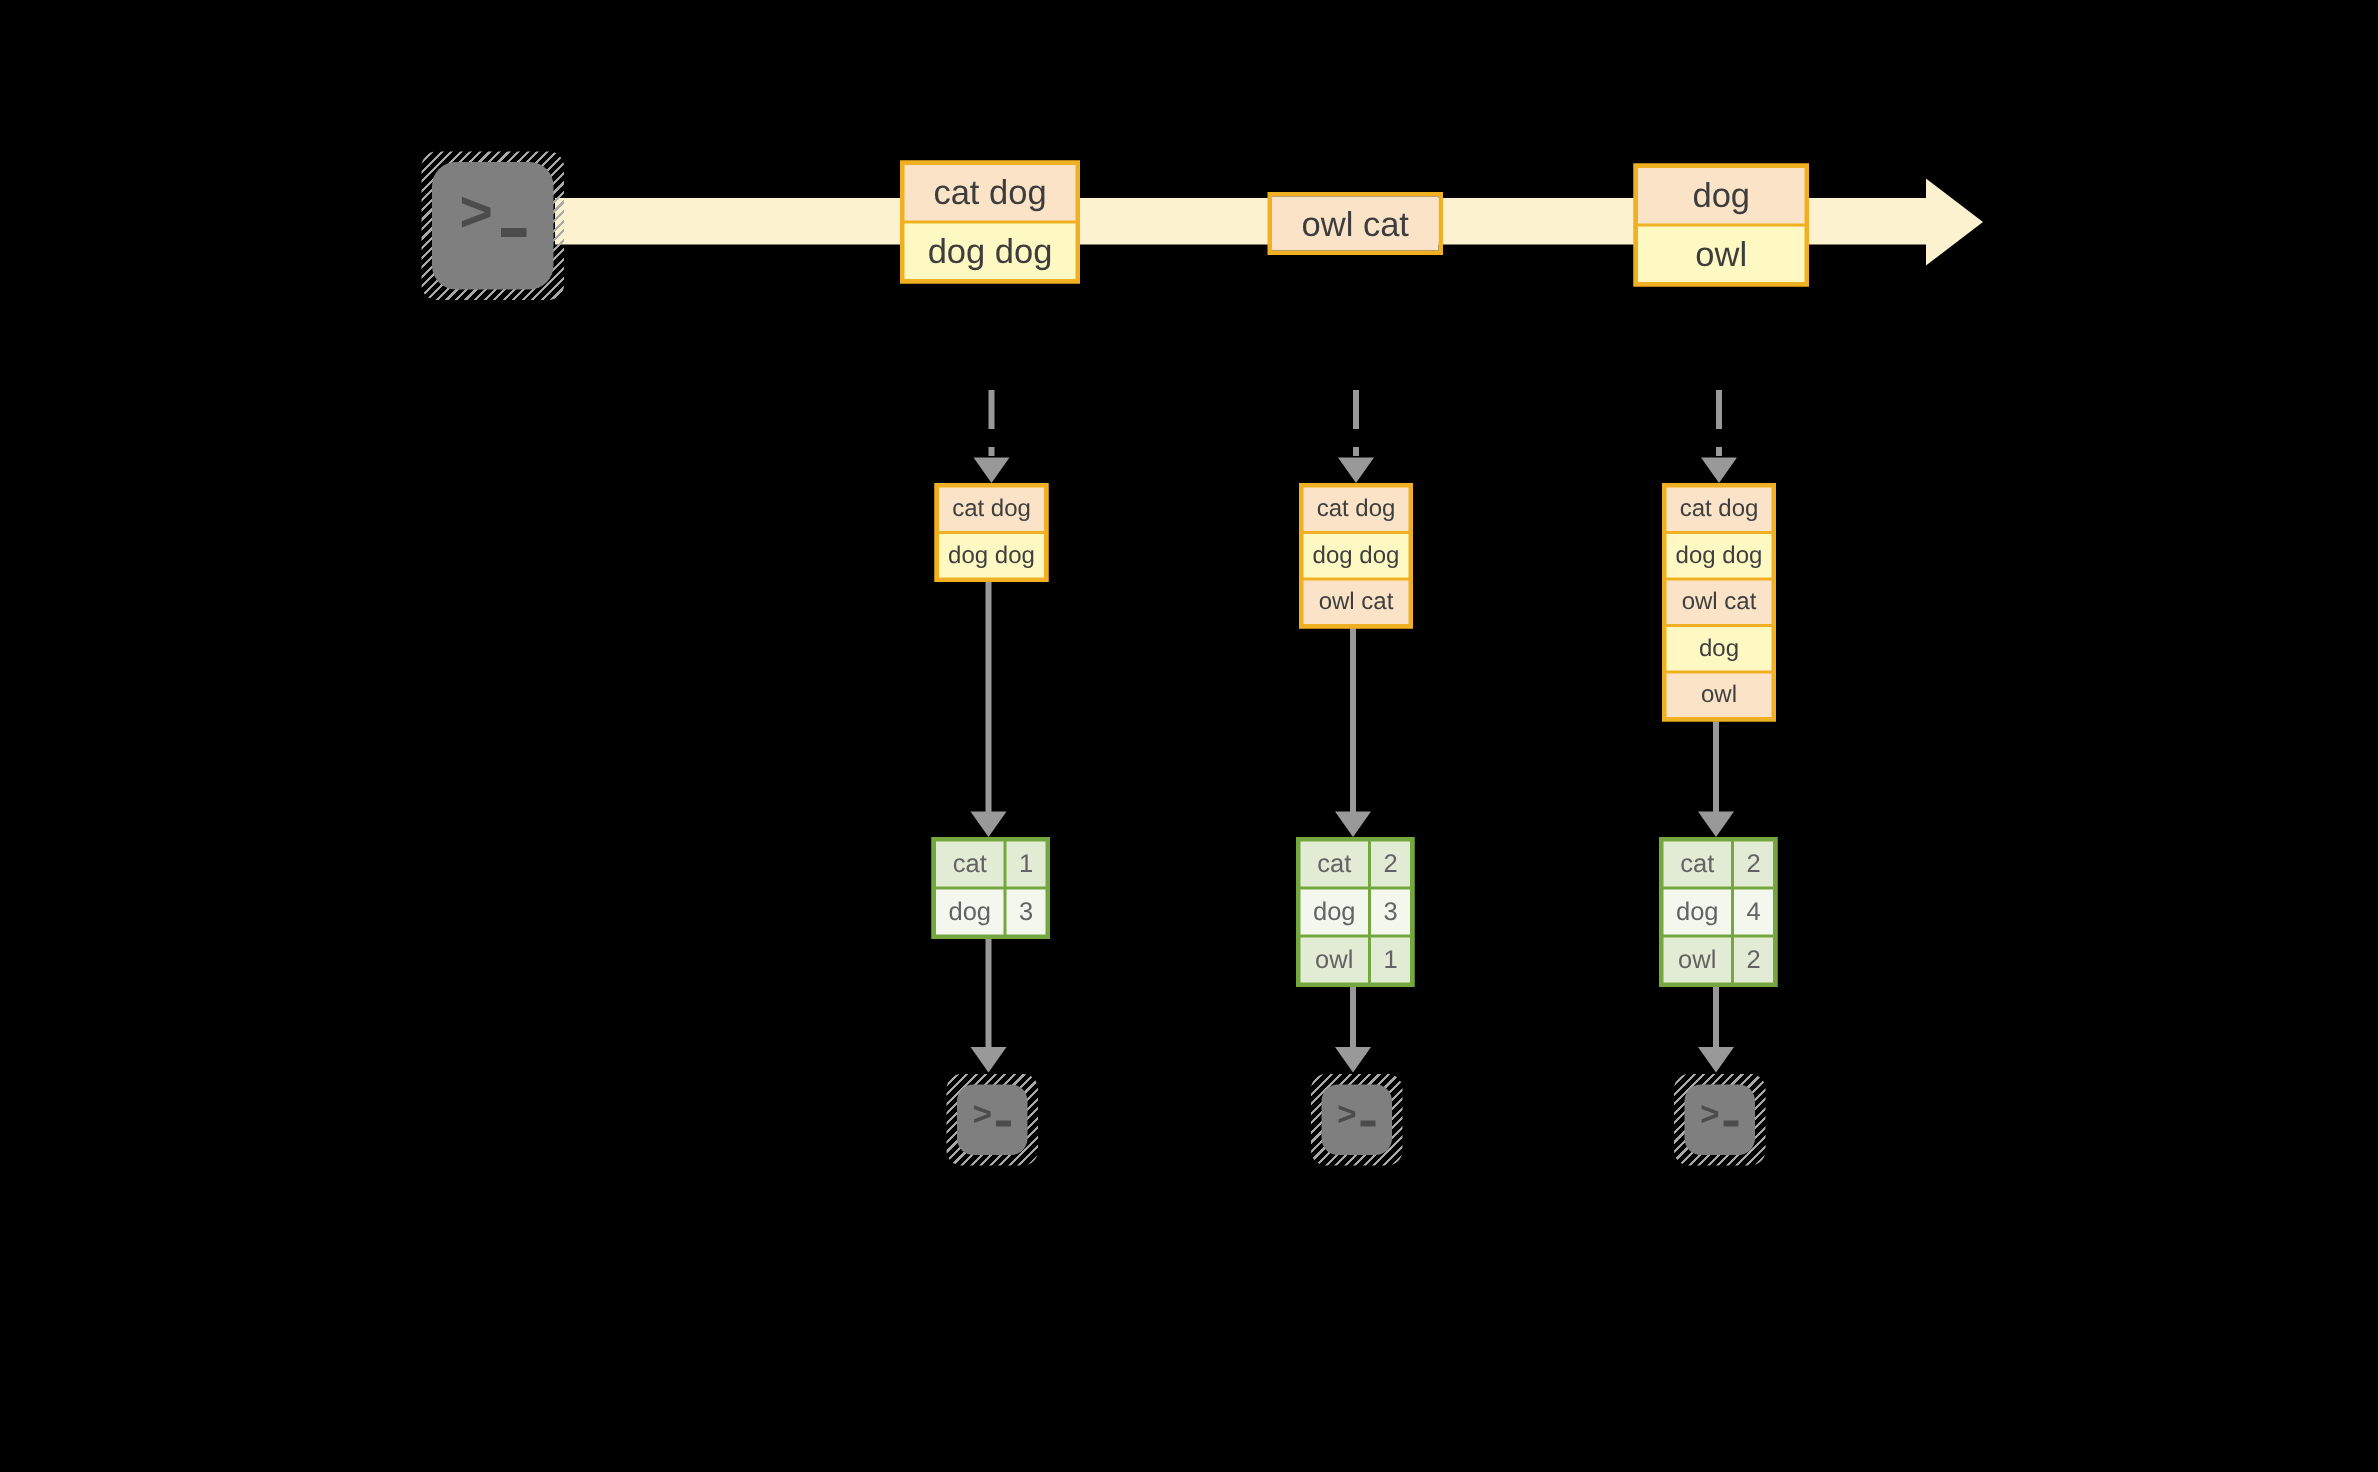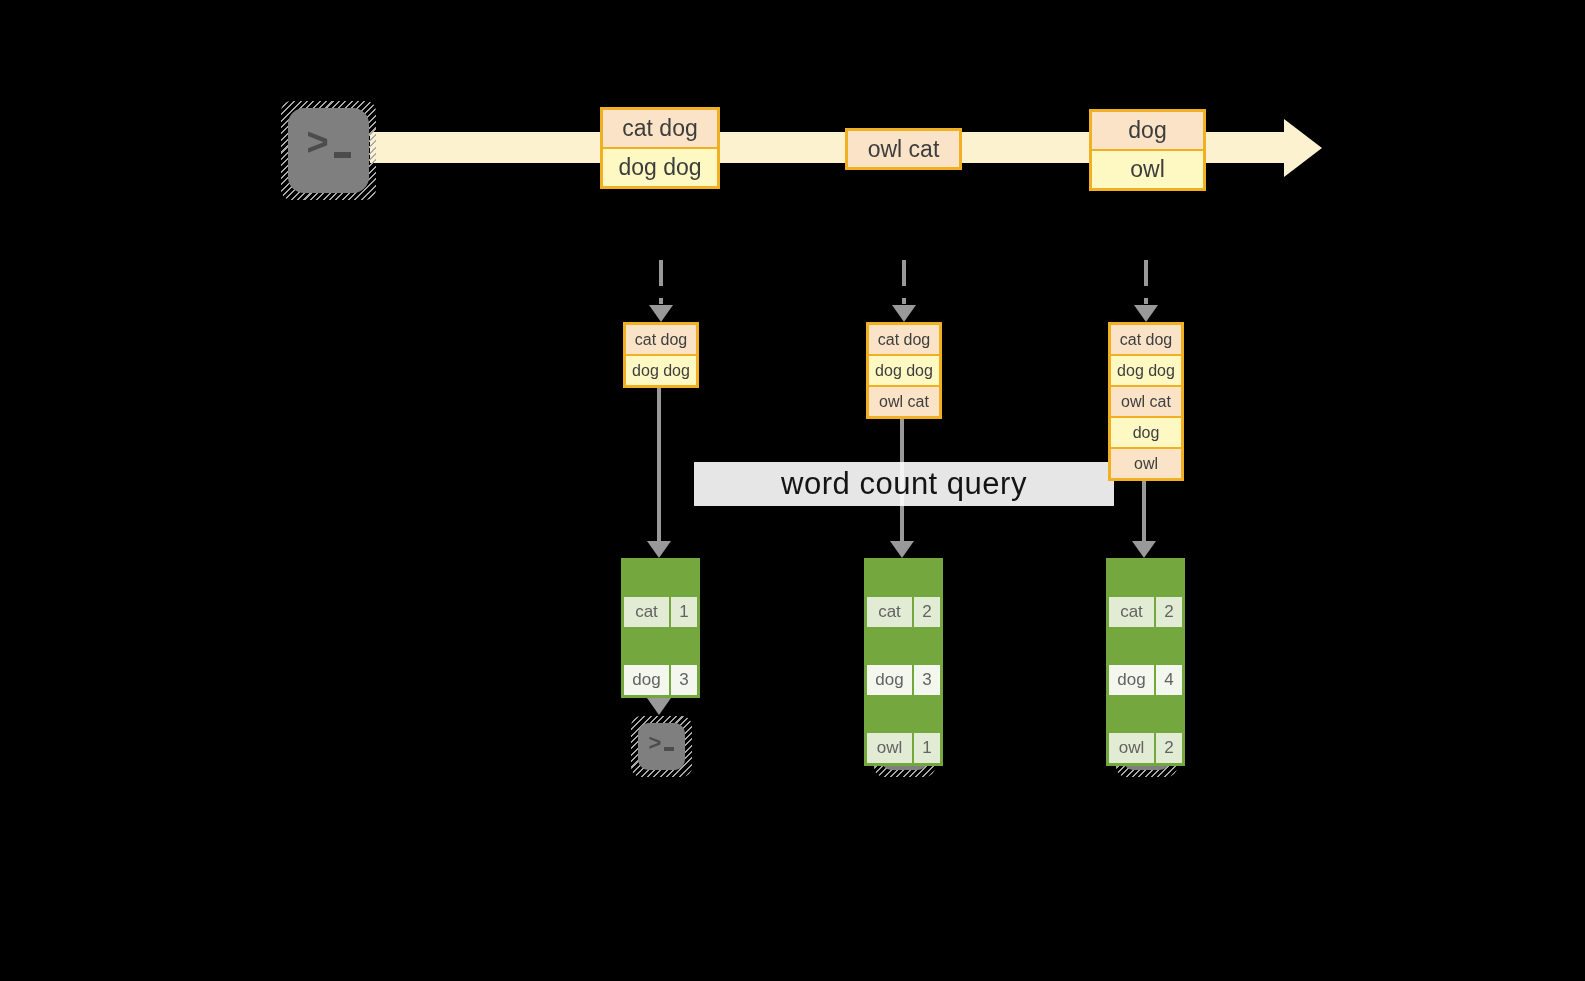--- a/index.html
+++ b/index.html
@@ -103,21 +103,21 @@
     display: flex; align-items: center; justify-content: center;
     font-size: 31px; color: #141414; letter-spacing: 0.5px;
   }
 
   
   .wtable {
     position: absolute; z-index: 6; top: 558px; width: 79px;
     border: 3px solid #74a83f; background: #74a83f;
     display: flex; flex-direction: column; gap: 2px;
   }
-  .trow { display: flex; gap: 2px; height: 30px; margin-top: 36px; }
+  .trow { display: flex; gap: 2px; height: 30px; }
   .tcell {
     line-height: 30px; text-align: center;
     font-size: 17px; color: #636363;
   }
   .tword { width: 45px; }
   .tcount { flex: 1; }
   #table0 { left: 621px; }
   #table1 { left: 864px; }
   #table2 { left: 1106px; }
 
@@ -177,23 +177,20 @@
     <div class="stack-row fill-a">owl</div>
   </div>
 
   <div class="vline" style="left:657px; top:386px; height:156px"></div>
   <div class="arrow-head" style="left:647px; top:541px"></div>
   <div class="vline" style="left:900px; top:418px; height:124px"></div>
   <div class="arrow-head" style="left:890px; top:541px"></div>
   <div class="vline" style="left:1142px; top:481px; height:61px"></div>
   <div class="arrow-head" style="left:1132px; top:541px"></div>
 
-  <div class="query-banner">
-    <span>word count query</span>
-  </div>
 
   <div class="wtable" id="table0">
     <div class="trow">
       <div class="tcell tword fill-ga">cat</div>
       <div class="tcell tcount fill-ga">1</div>
     </div>
     <div class="trow">
       <div class="tcell tword fill-gb">dog</div>
       <div class="tcell tcount fill-gb">3</div>
     </div>

